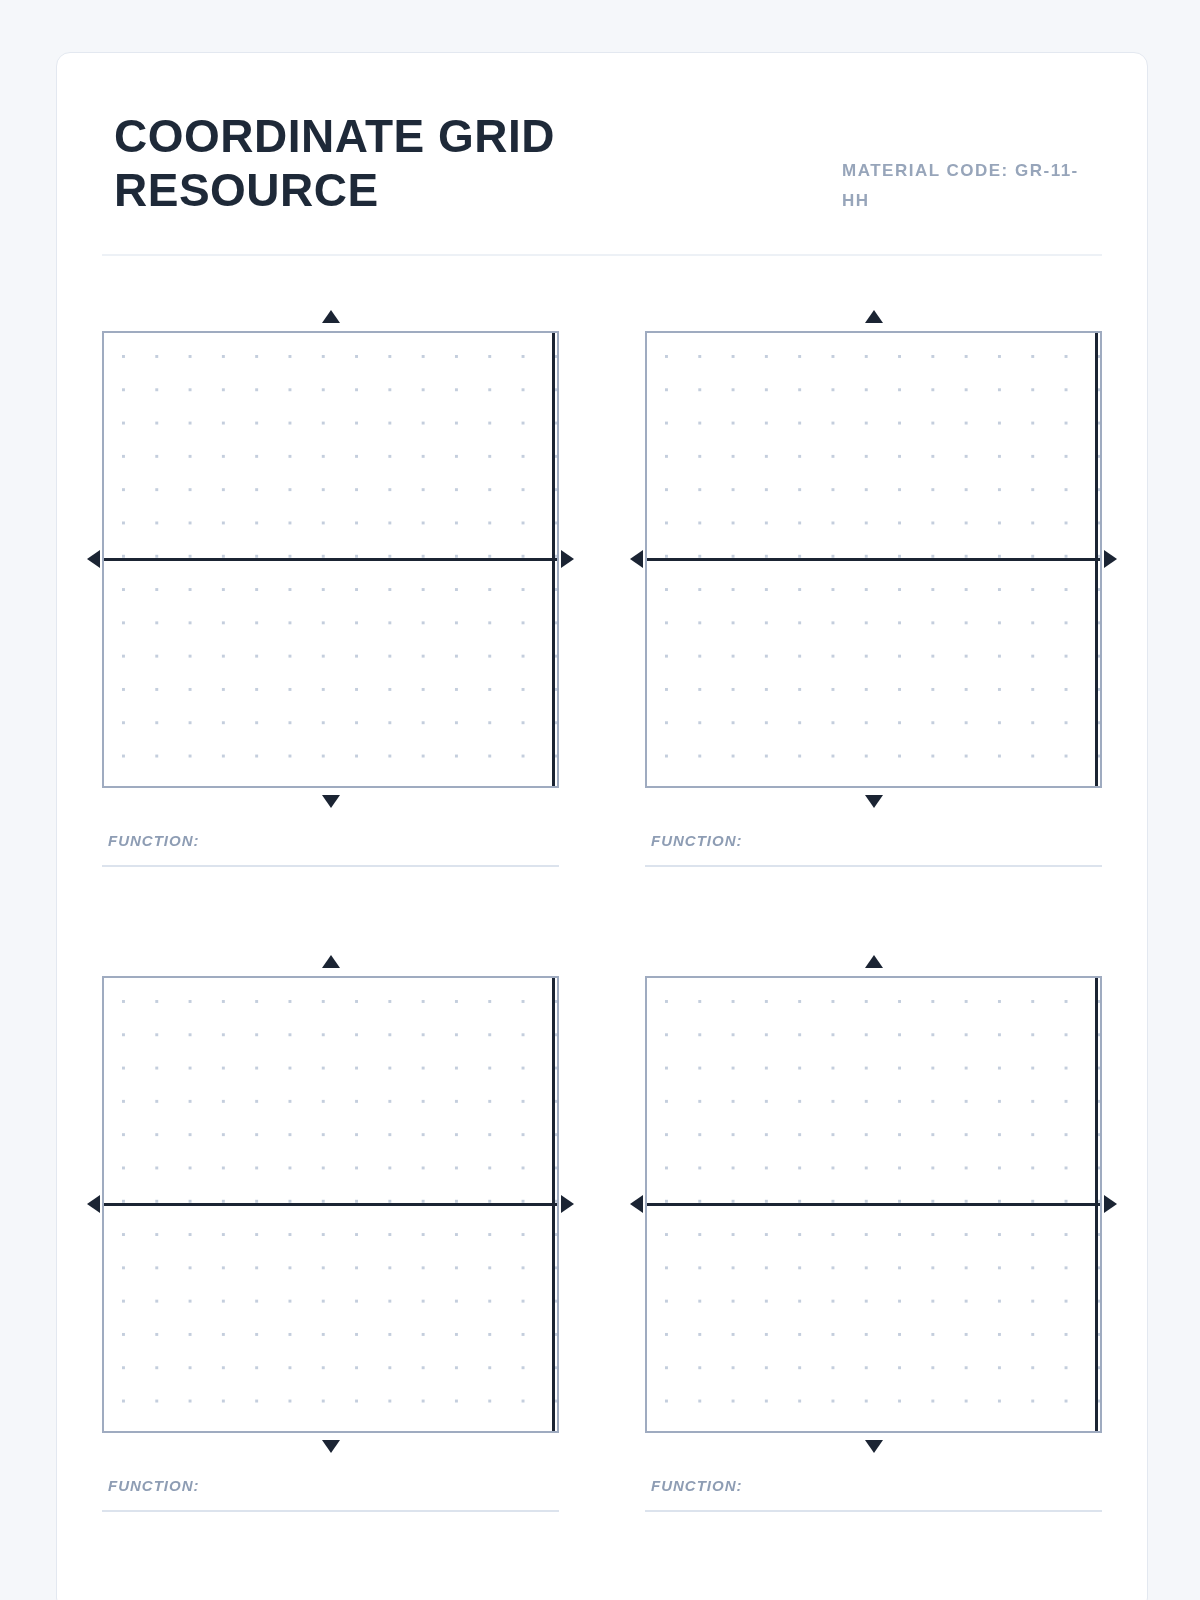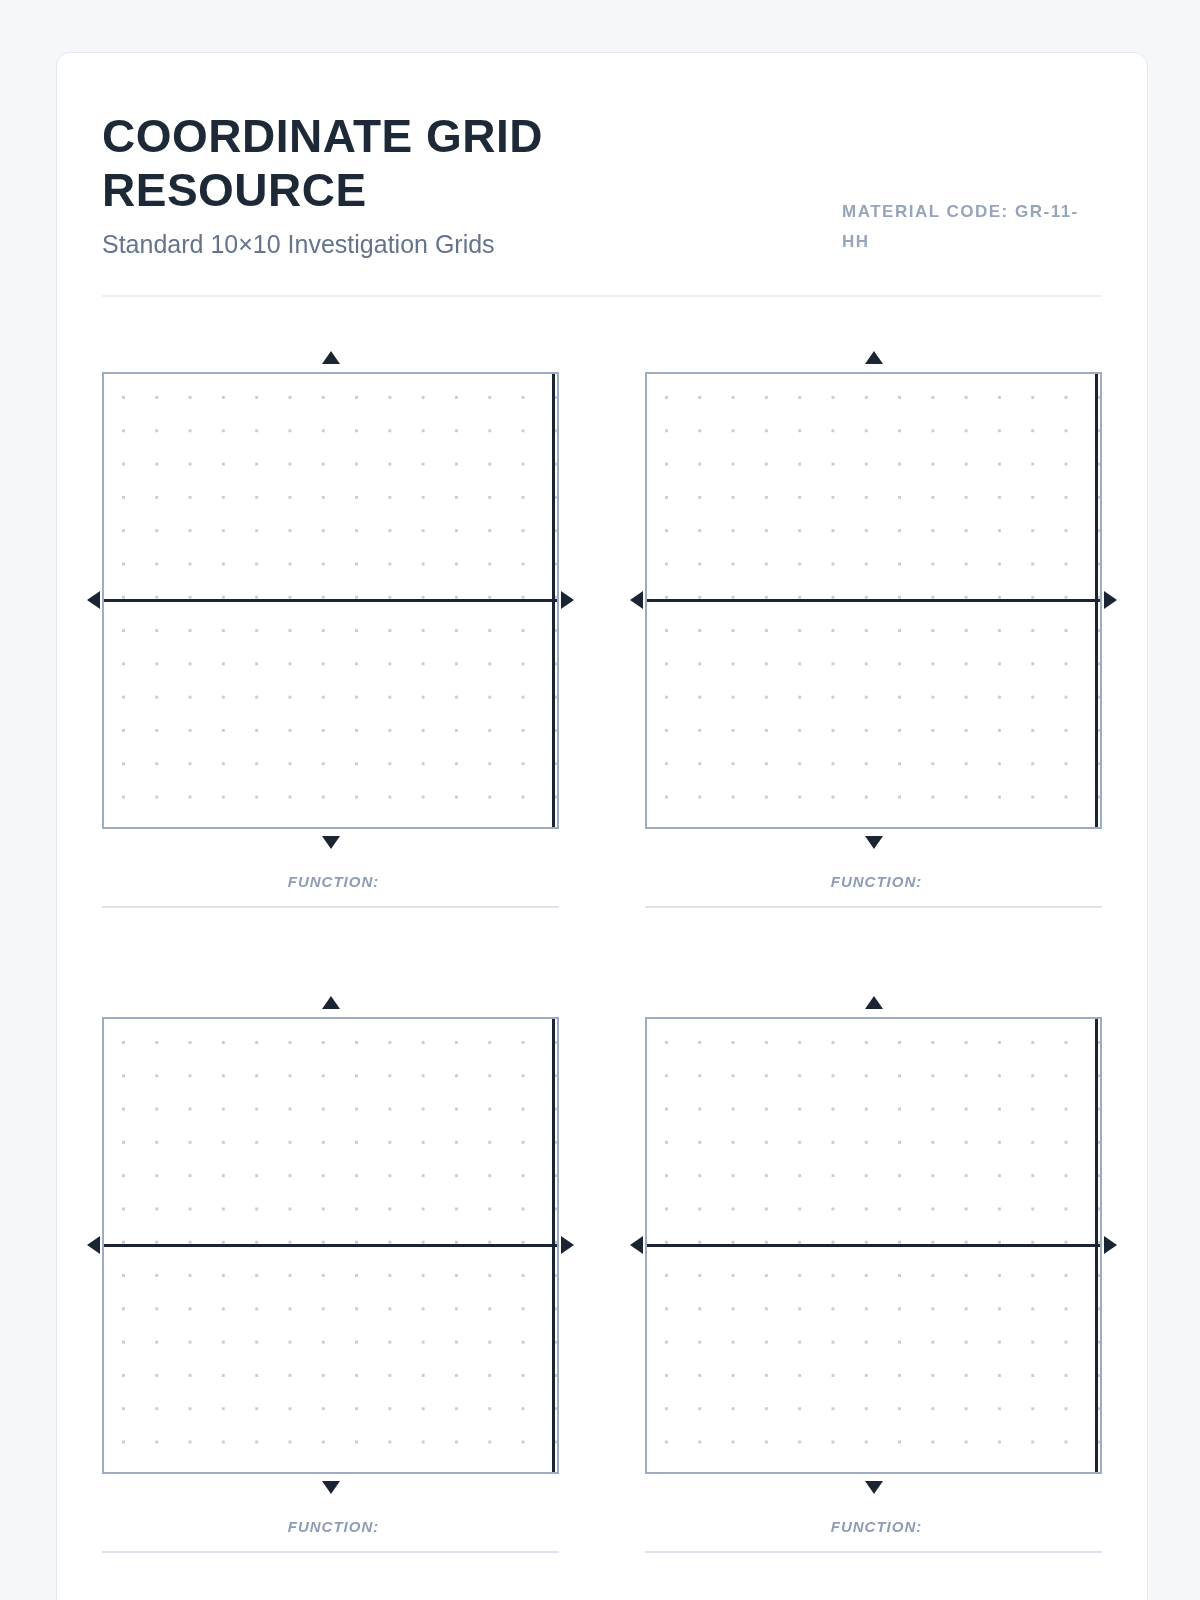--- a/index.html
+++ b/index.html
@@ -25,42 +25,42 @@
   }
   .card{
     width:1092px;margin:52px 0 0 56px;
     background:var(--card-background);
     border:1px solid var(--card-border);
     border-radius:14px;
     padding:56px 45px 90px 45px;
     min-height:1560px;
   }
   .header-row{
-    display:flex;justify-content:space-between;align-items:flex-end;
+    display:flex;justify-content:space-between;align-items:flex-end;margin-left:12px;
   }
   .page-title{
     font-size:46px;font-weight:800;line-height:1.18;letter-spacing:.5px;
     color:var(--title-text);max-width:640px;text-transform:uppercase;
   }
   .page-subtitle{
     margin-top:12px;font-size:25px;color:var(--subtitle-text);
   }
   .material-code{
     width:260px;text-align:left;
     font-size:17px;font-weight:bold;letter-spacing:1.5px;line-height:1.75;
     color:var(--material-code-text);text-transform:uppercase;
     padding-bottom:2px;
   }
   .header-divider{
     margin-top:36px;height:2px;background:var(--divider);border:none;
   }
   .grids{
     margin-top:54px;
     display:grid;grid-template-columns:1fr 1fr;
-    column-gap:86px;row-gap:88px;text-align:center;
+    column-gap:86px;row-gap:88px;
   }
   .cell{display:flex;flex-direction:column;}
   .arrow{width:0;height:0;}
   .arrow.up{
     align-self:center;margin-bottom:8px;
     border-left:9px solid transparent;border-right:9px solid transparent;
     border-bottom:13px solid var(--axis);
   }
   .arrow.down{
     align-self:center;margin-top:7px;
@@ -104,21 +104,20 @@
   }
 </style>
 </head>
 <body>
 
 <div class="card">
 
   <div class="header-row">
     <div>
       <div class="page-title">COORDINATE GRID RESOURCE</div>
-      <div class="page-subtitle">Standard 10×10 Investigation Grids</div>
     </div>
     <div class="material-code">MATERIAL CODE: GR-11-HH</div>
   </div>
 
   <div class="header-divider"></div>
 
   <div class="grids">
 
     <div class="cell">
       <div class="arrow up"></div>

